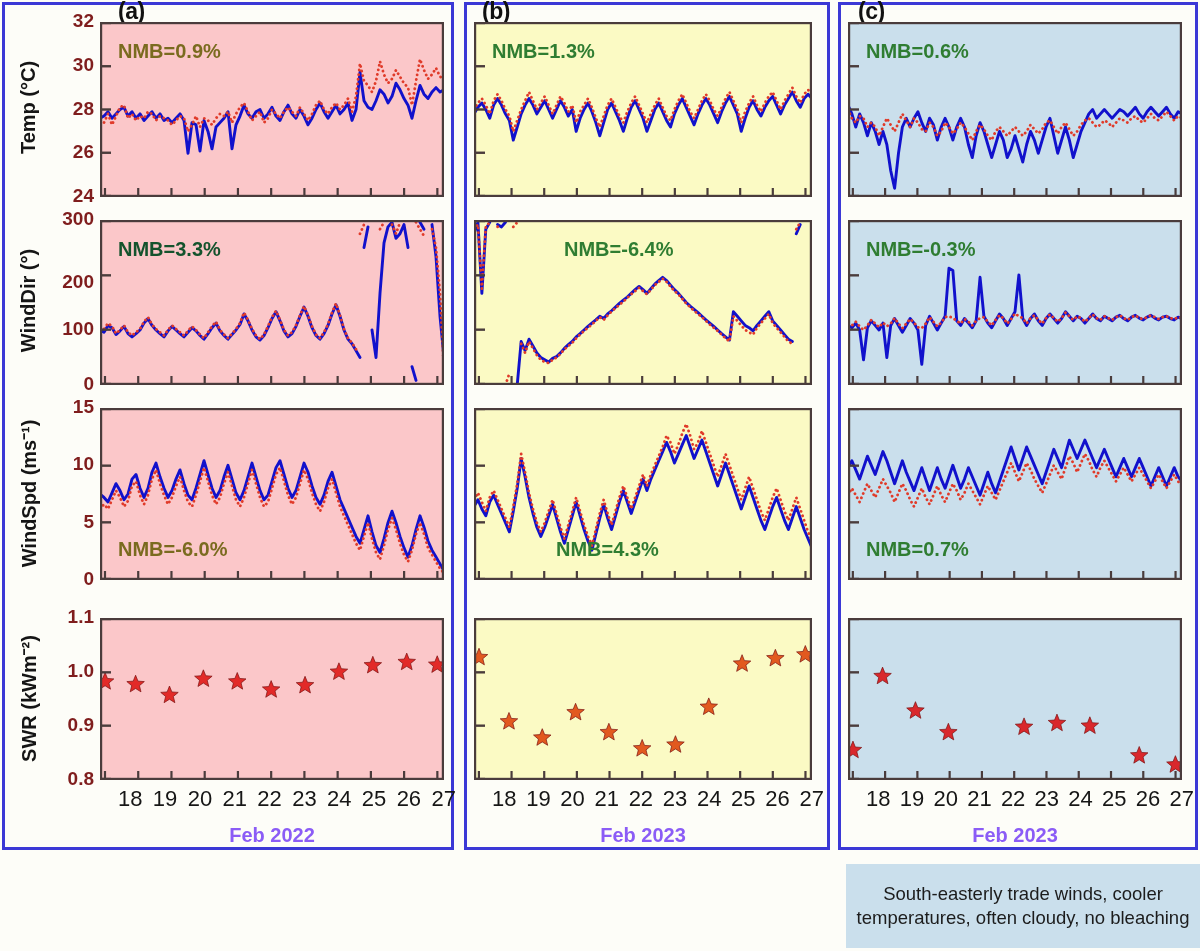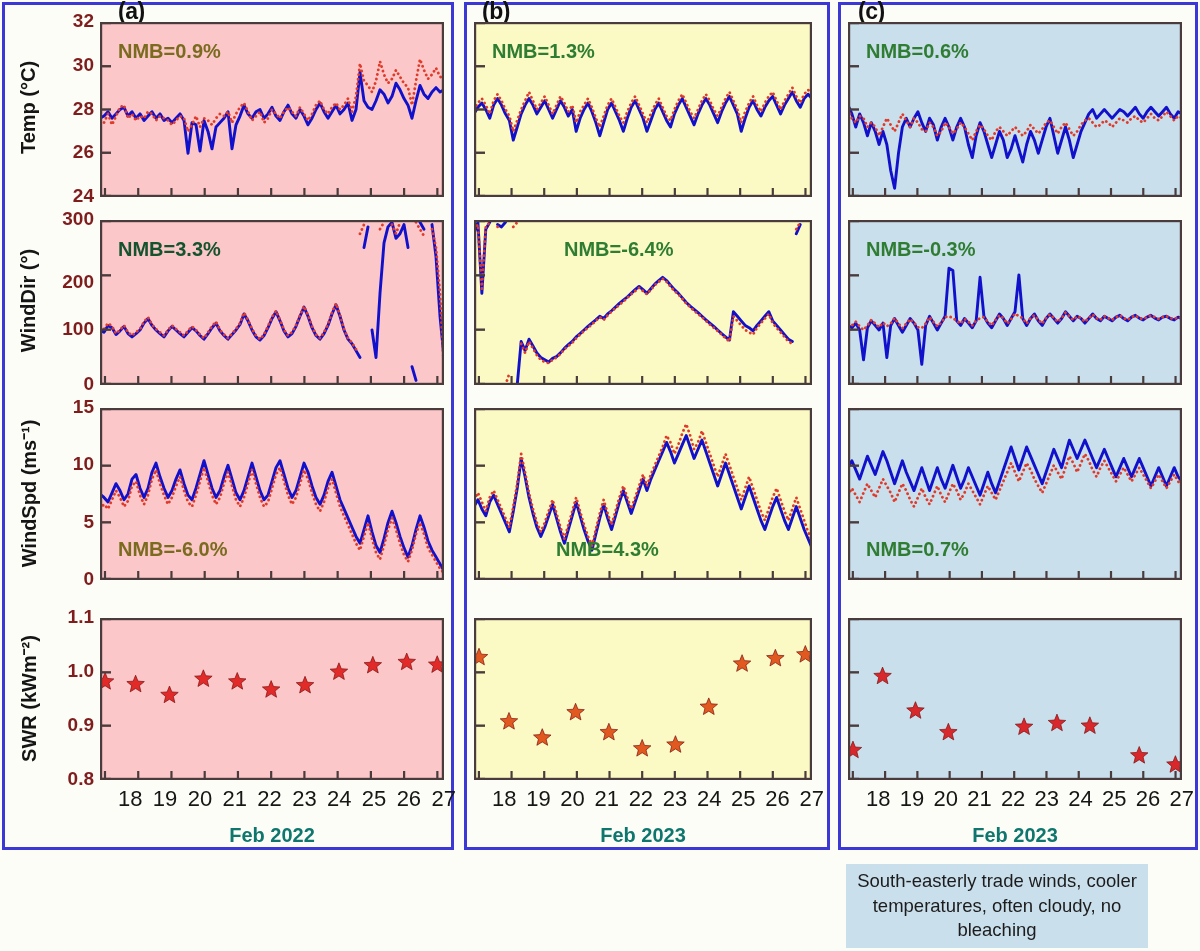--- a/index.html
+++ b/index.html
@@ -52,21 +52,21 @@
     font-size:19px; font-weight:700; color:#7f1d1d;
     text-align:right; white-space:nowrap;
   }
   .xticks {
     position:absolute;
     font-size:22px; font-weight:400; color:#161616;
     display:flex; justify-content:space-between;margin-left:12px;
   }
   .xaxis-label {
     position:absolute;
-    font-size:20px; font-weight:600; color:#0f766e;
+    font-size:20px; font-weight:600; color:#8b5cf6;
     text-align:center; width:100%;
   }
 
   .nmb {
     position:absolute;
     font-size:20px; font-weight:700;
     white-space:nowrap;
   }
 
   .legend { position:absolute; }
@@ -79,21 +79,21 @@
 
   .caption {
     position:absolute;
     font-size:18.5px; font-weight:500; color:#1c1c1c;
     text-align:center; line-height:1.32;
     padding:9px 10px;
     display:flex; align-items:center; justify-content:center;
   }
   #cap-a { left:100px; top:864px; width:356px; height:84px; }
   #cap-b { left:466px; top:864px; width:366px; height:84px; }
-  #cap-c { left:846px; top:864px; width:302px; height:84px; }
+  #cap-c { left:846px; top:864px; width:354px; height:84px; }
 </style>
 </head>
 <body>
 
 <div id="figure">
 
   <div class="group-frame" id="frame-a"></div>
   <div class="group-frame" id="frame-b"></div>
   <div class="group-frame" id="frame-c"></div>
 

